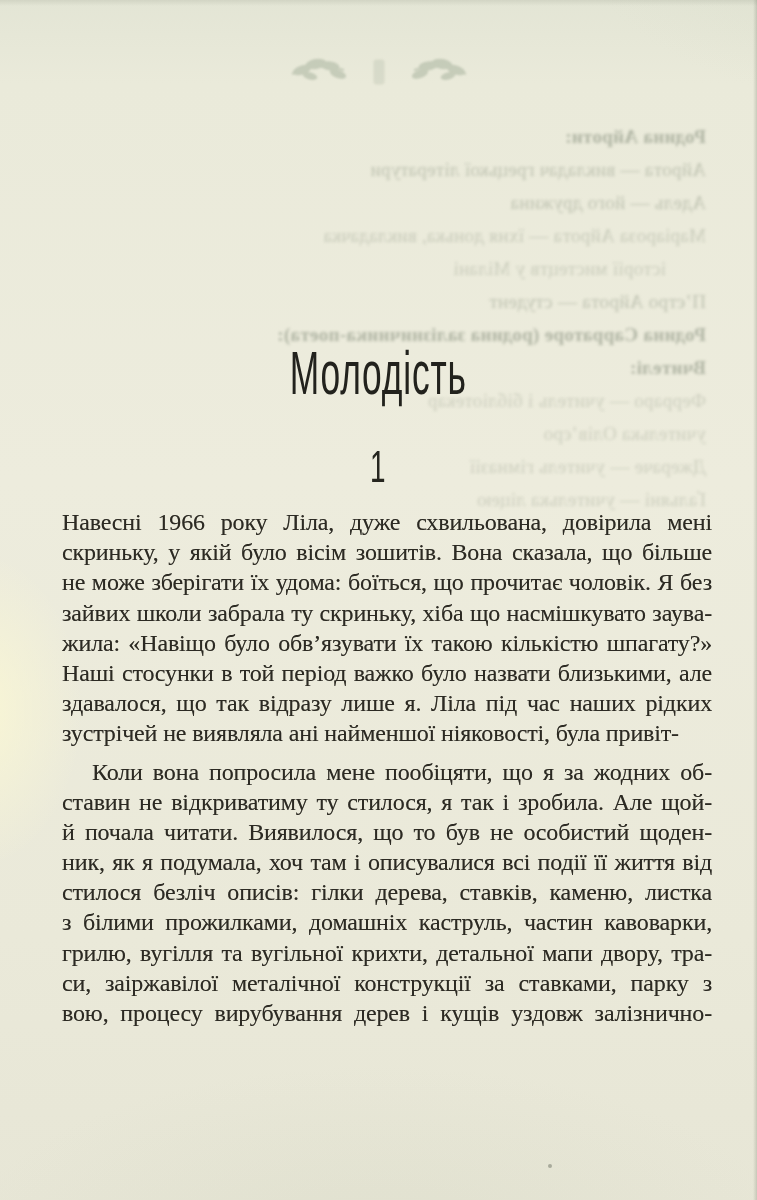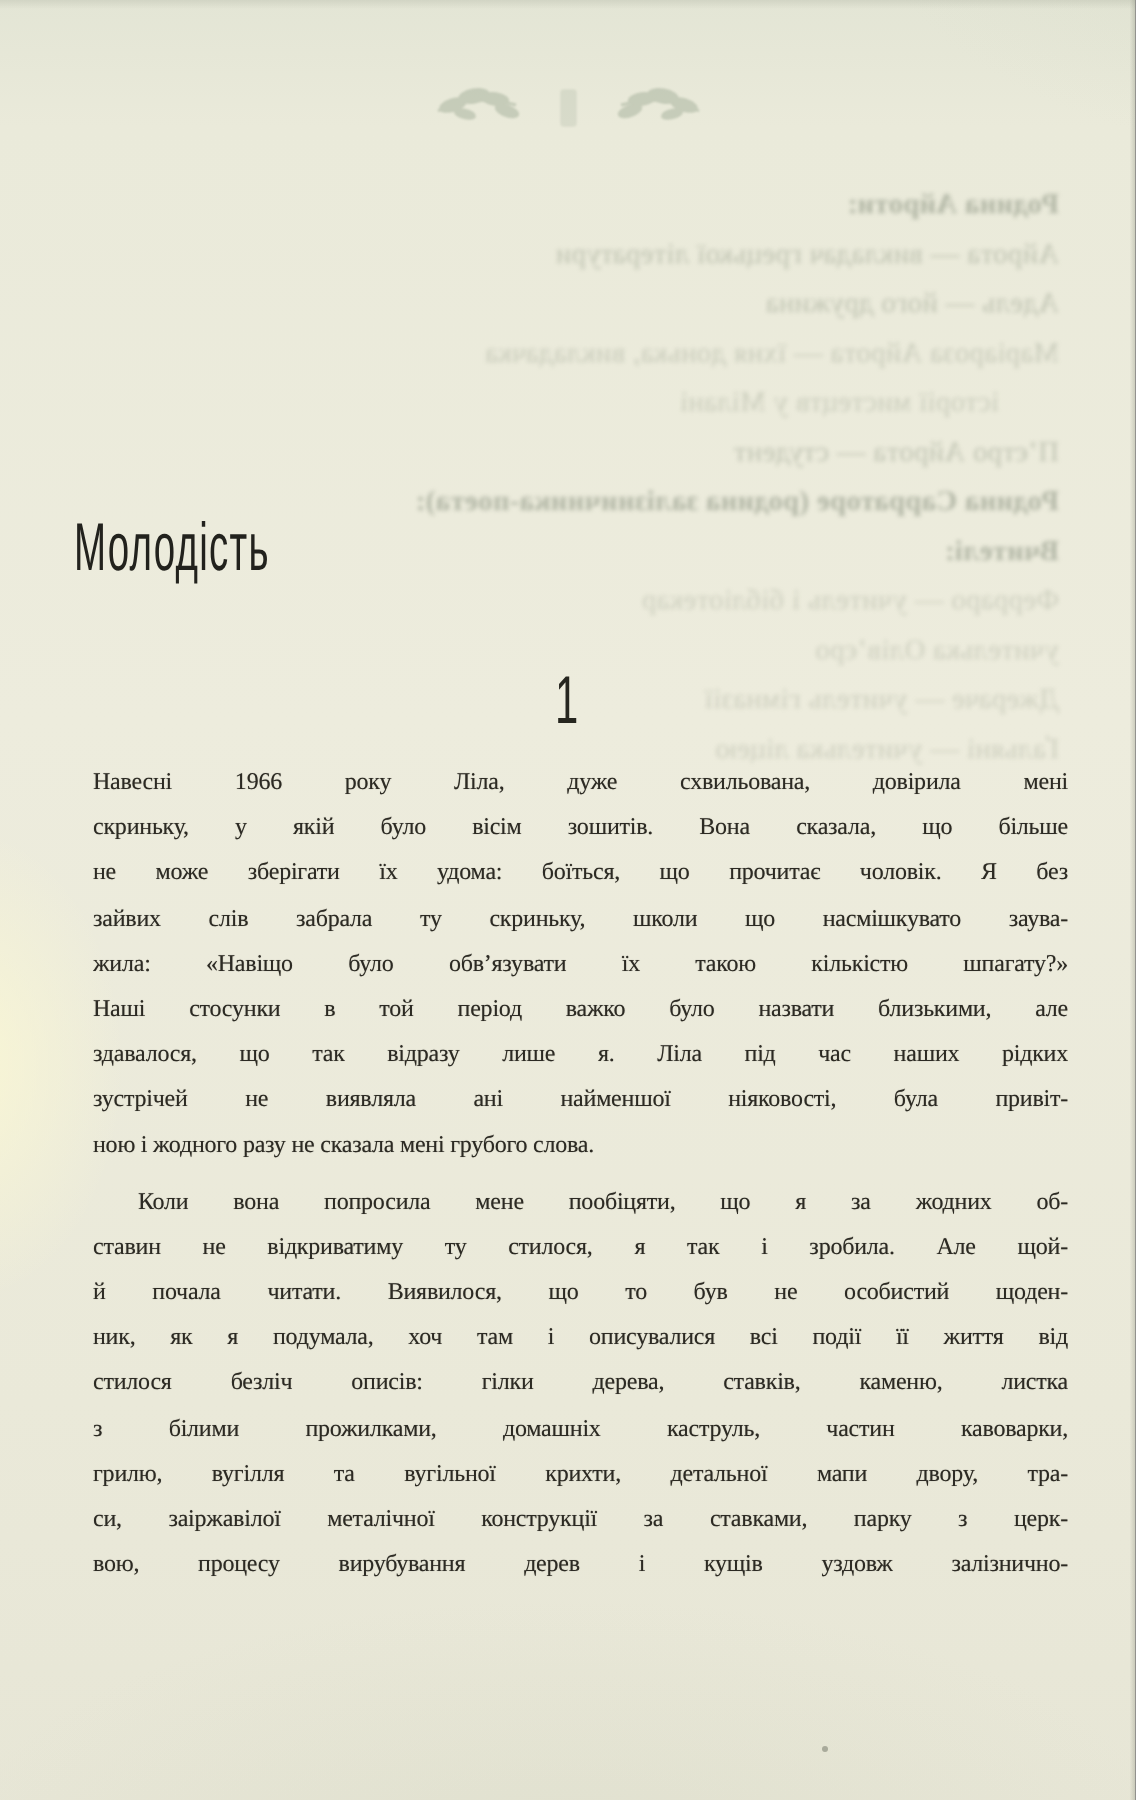--- a/index.html
+++ b/index.html
@@ -38,38 +38,38 @@
     letter-spacing:.3px;
   }
   .gline{height:33px;overflow:hidden;white-space:nowrap;}
   .gline:nth-child(1), .gline:nth-child(7), .gline:nth-child(8){font-weight:bold;color:rgba(95,108,88,.42);}
   .gline:nth-child(4){opacity:.8}
   .gline:nth-child(5){padding-left:40px;opacity:.75}
   .gline:nth-child(9), .gline:nth-child(10), .gline:nth-child(11), .gline:nth-child(12){opacity:.7}
   
   .title{
     position:absolute;top:342px;left:0;width:100%;
-    text-align:left;
+    text-align:center;
     font-family:"Liberation Sans", sans-serif;
-    font-size:45px;line-height:1;
+    font-size:62px;line-height:1;
     color:#22221d;
   }
   .condensed{display:inline-block;transform:scaleX(.57);transform-origin:center;letter-spacing:1.5px;}
   .number{
     position:absolute;top:444px;left:0;width:100%;
     text-align:center;
     font-family:"Liberation Sans", sans-serif;
     font-size:45px;line-height:1;
     color:#26261f;
   }
   .number .condensed{transform:scaleX(.62);}
   
   .body{
     position:absolute;left:62px;top:507px;width:650px;
-    font-size:16px;line-height:30.2px;
+    font-size:24px;line-height:30.2px;
     letter-spacing:-.15px;
     color:#2c2a23;
     text-shadow:0 0 .6px rgba(44,42,35,.45);
   }
   .bodyline{height:30.2px;overflow:hidden;text-align:justify;}
   .bodyline::after{content:"";display:inline-block;width:100%;}
   .p1 .bodyline:last-child{text-align:left;}
   .p1 .bodyline:last-child::after{content:none;}
   .p2{margin-top:8px;}
   .p2 .bodyline:first-child{text-indent:30px;}
@@ -130,26 +130,25 @@
 
   <div class="number">
     <span class="condensed">1</span>
   </div>
 
   <div class="body">
     <div class="p1">
         <div class="bodyline">Навесні 1966 року Ліла, дуже схвильована, довірила мені</div>
         <div class="bodyline">скриньку, у якій було вісім зошитів. Вона сказала, що більше</div>
         <div class="bodyline">не може зберігати їх удома: боїться, що прочитає чоловік. Я без</div>
-        <div class="bodyline">зайвих слів забрала ту скриньку, школи що насмішкувато заува-</div>
+        <div class="bodyline">зайвих школи забрала ту скриньку, хіба що насмішкувато заува-</div>
         <div class="bodyline">жила: «Навіщо було обв’язувати їх такою кількістю шпагату?»</div>
         <div class="bodyline">Наші стосунки в той період важко було назвати близькими, але</div>
         <div class="bodyline">здавалося, що так відразу лише я. Ліла під час наших рідких</div>
         <div class="bodyline">зустрічей не виявляла ані найменшої ніяковості, була привіт-</div>
-        <div class="bodyline">ною і жодного разу не сказала мені грубого слова.</div>
       </div>
     <div class="p2">
         <div class="bodyline">Коли вона попросила мене пообіцяти, що я за жодних об-</div>
         <div class="bodyline">ставин не відкриватиму ту стилося, я так і зробила. Але щой-</div>
         <div class="bodyline">й почала читати. Виявилося, що то був не особистий щоден-</div>
         <div class="bodyline">ник, як я подумала, хоч там і описувалися всі події її життя від</div>
         <div class="bodyline">стилося безліч описів: гілки дерева, ставків, каменю, листка</div>
         <div class="bodyline">з білими прожилками, домашніх каструль, частин кавоварки,</div>
         <div class="bodyline">грилю, вугілля та вугільної крихти, детальної мапи двору, тра-</div>
         <div class="bodyline">си, заіржавілої металічної конструкції за ставками, парку з церк-</div>

